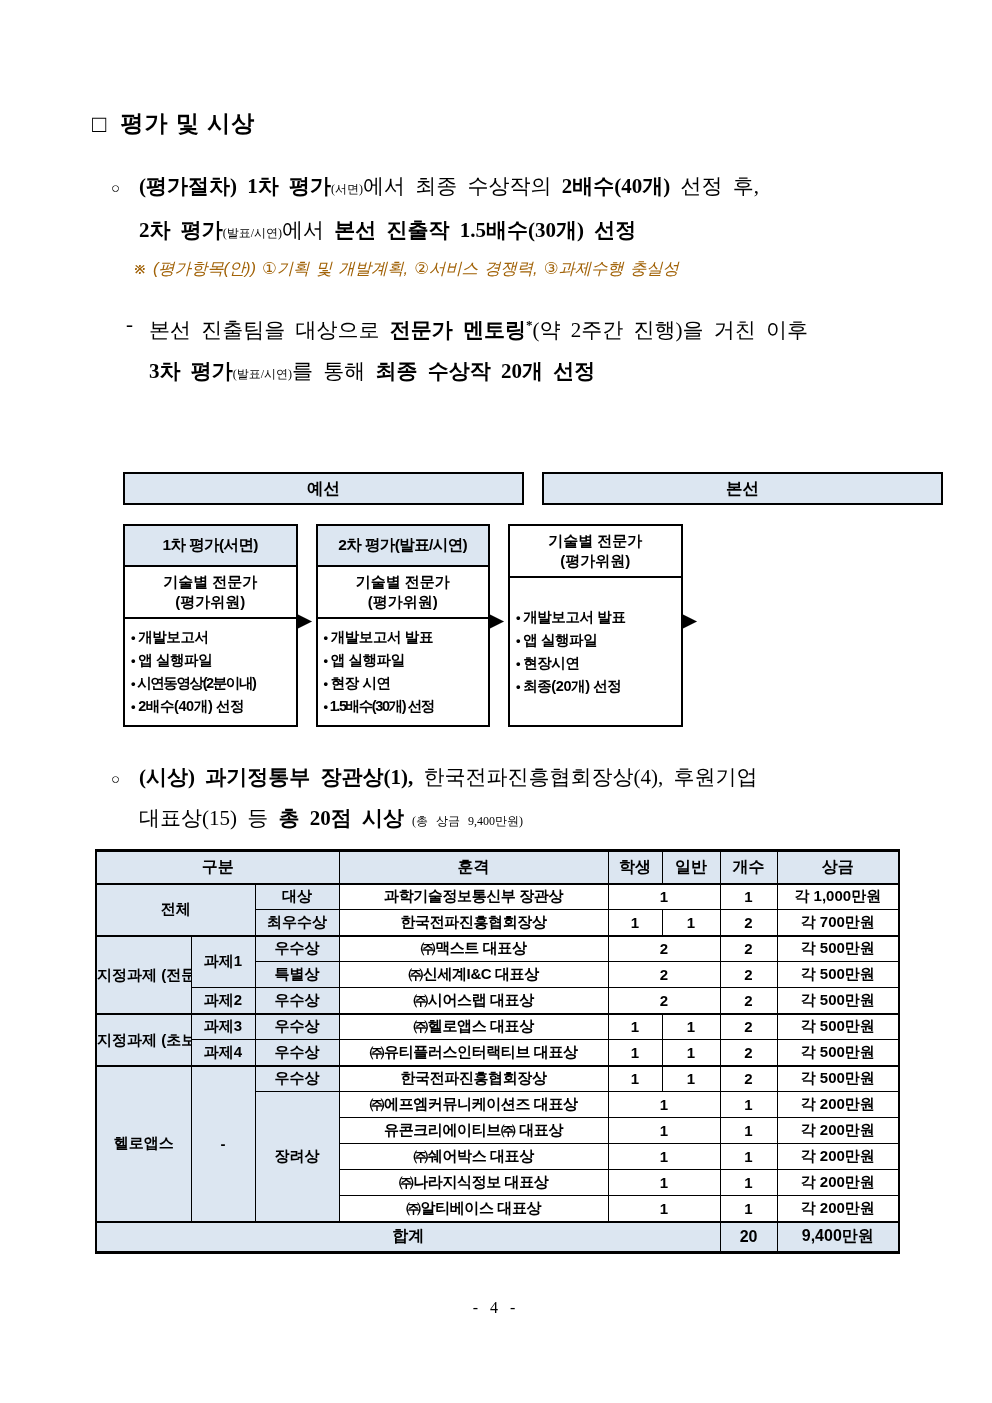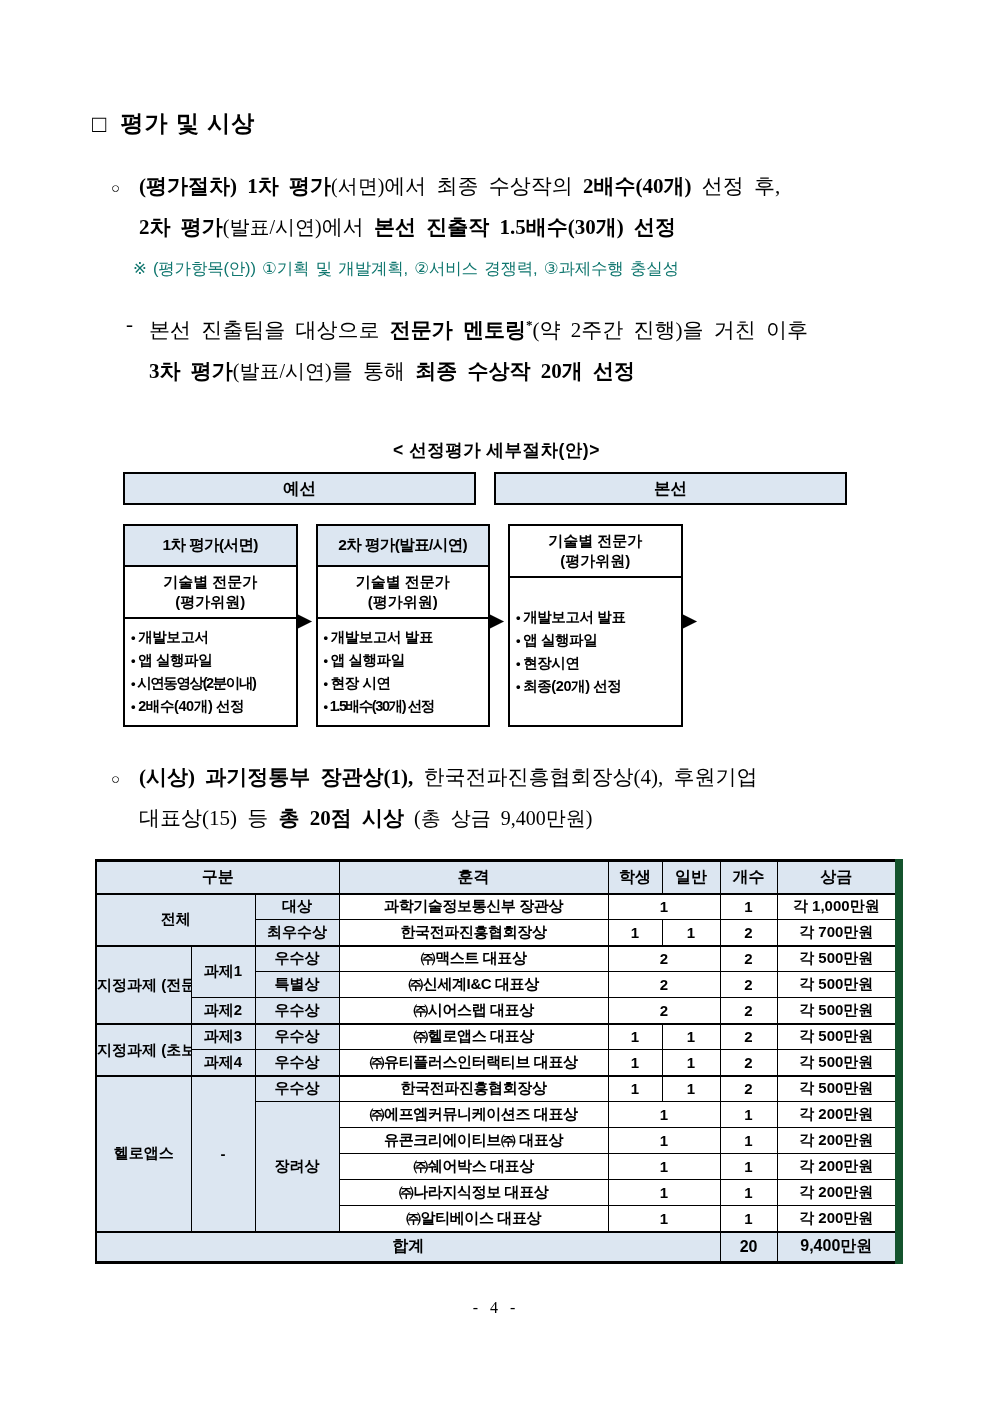--- a/index.html
+++ b/index.html
@@ -3,21 +3,21 @@
 <meta charset="utf-8">
 <style>
   * { margin:0; padding:0; box-sizing:border-box; }
   html,body { background:#fff; }
   .page {
     position:relative; width:992px; height:1403px; margin:0 auto;
     background:#fff; color:#000; overflow:hidden;
     font-family:"Liberation Sans","DejaVu Sans",sans-serif;
   }
   .b { font-weight:bold; }
-  .small { font-size:20px; }
+  .small { font-size:12px; }
 
   
   .h1 { position:absolute; left:92px; top:108px; display:flex; align-items:center; gap:13px;
         font-weight:bold; font-size:23px; letter-spacing:1px; }
   .h1 .sq { font-weight:normal; font-size:24px; line-height:1; }
 
   
   .para { position:absolute; display:flex;
           font-family:"Liberation Serif","DejaVu Serif",serif;
           font-size:21px; line-height:41px; word-spacing:5px; }
@@ -25,28 +25,28 @@
   .para .ptext { flex:1; }
   .p1 { left:111px; top:166px; width:794px; }
   .p1 .pmark { padding-top:2px; font-size:15px; }
   .p2 { left:126px; top:304px; width:786px; }
   .p2 .pmark { flex:0 0 23px; }
   .p3 { left:111px; top:757px; width:799px; }
   .p3 .pmark { padding-top:2px; font-size:15px; }
   sup.star { font-weight:bold; font-size:13px; vertical-align:super; }
 
   
-  .note { position:absolute; font-size:16.5px; letter-spacing:-0.2px; word-spacing:2px; color:#0f766e; }
+  .note { position:absolute; font-size:16.5px; letter-spacing:-0.2px; word-spacing:2px; color:#a16207;font-style:italic; }
   .note1 { left:133px; top:258px; }
   .note2 { left:130px; top:395px; font-size:16px; }
 
   
   .dtitle { position:absolute; left:95px; top:438px; width:803px; text-align:center;
             font-weight:bold; font-size:17.5px; letter-spacing:0.5px; }
-  .lanes { position:absolute; left:123px; top:472px; width:724px; height:33px;
+  .lanes { position:absolute; left:123px; top:472px; width:820px; height:33px;
            display:grid; grid-template-columns:1fr 1fr; column-gap:18px; }
   .lane  { border:2px solid #000; background:#dce6f1; display:flex; align-items:center;
            justify-content:center; font-weight:bold; font-size:16.5px; }
   .steps { position:absolute; left:123px; top:524px; width:752px; height:203px;
            display:grid; grid-template-columns:repeat(4,1fr); column-gap:18px; }
   .step  { border:2px solid #000; background:#fff; display:flex; flex-direction:column; }
   .step-title { height:41px; background:#dce6f1; border-bottom:2px solid #000;
                 display:flex; align-items:center; justify-content:center;
                 font-weight:bold; font-size:15.5px; letter-spacing:-0.6px; white-space:nowrap;text-align:center; }
   .step-actor { height:52px; border-bottom:2px solid #000; display:flex; align-items:center;
@@ -71,21 +71,21 @@
     font-size:15px; padding:0; overflow:hidden; white-space:nowrap;
   }
   table.awards thead th { height:33px; background:#dce6f1; font-size:16px;
     border-top:3px solid #000; border-bottom:2px solid #000; }
   table.awards tbody tr { height:26px; }
   td.cat { background:#dce6f1; }
   td.cat2 { background:#dce6f1; white-space:pre-line; line-height:19px; font-size:15px; }
   td.name { letter-spacing:-0.4px; }
   td.amt { text-align:right; padding-right:9px; }
   tr.gtop td { border-top:2.5px solid #000; }
-  table.awards { border-left:2px solid #000; border-right:8px solid #14532d;margin-top:10px; }
+  table.awards { border-left:2px solid #000; border-right:2px solid #14532d; }
   table.awards td { border-left-width:1px; }
   table.awards tbody tr:last-child td { border-bottom:3px solid #000; }
   table.awards .edge-l { border-left:2px solid #000; }
   table.awards .edge-r { border-right:2px solid #000; }
   tr.total td { height:31px; background:#dce6f1; font-size:16px; }
 
   .pageno { position:absolute; left:0; top:1299px; width:992px; text-align:center;
             font-family:"Liberation Serif","DejaVu Serif",serif; font-size:16px; letter-spacing:4px; }
 </style>
 </head>
@@ -106,21 +106,20 @@
 
   <div class="note note1">※ (평가항목(안)) ①기획 및 개발계획, ②서비스 경쟁력, ③과제수행 충실성</div>
 
   <div class="para p2">
     <span class="pmark">-</span>
     <span class="ptext"><span>본선 진출팀을 대상으로 </span><span class="b">전문가 멘토링</span><sup class="star">*</sup><span>(약 2주간 진행)을 거친 이후</span><br>
     <span class="b">3차 평가</span><span class="small">(발표/시연)</span><span>를 통해 </span><span class="b">최종 수상작 20개 선정</span></span>
   </div>
 
 
-  <div class="dtitle">&lt; 선정평가 세부절차(안)&gt;</div>
 
   <div class="lanes">
     <div class="lane">예선</div>
     <div class="lane">본선</div>
   </div>
 
   <div class="steps">
     <div class="step">
       <div class="step-title">1차 평가(서면)</div>
       <div class="step-actor">기술별 전문가

